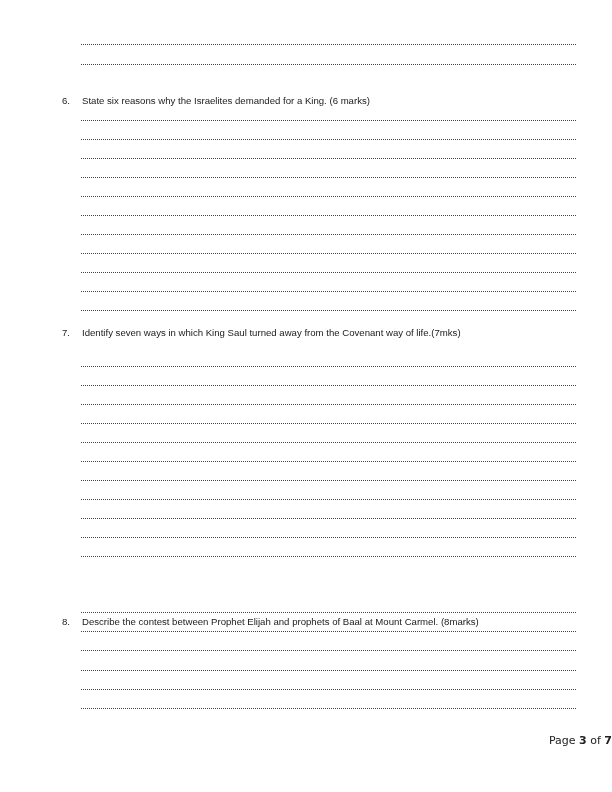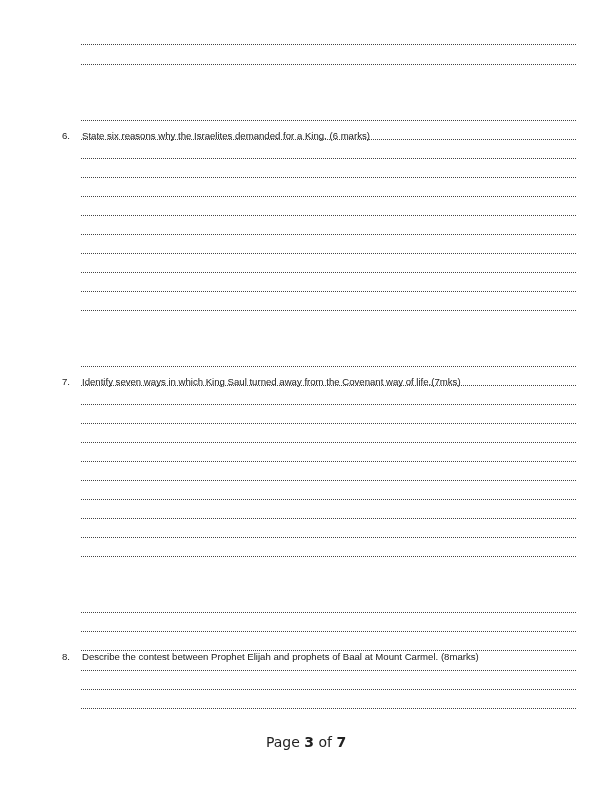--- a/index.html
+++ b/index.html
@@ -1,23 +1,23 @@
 <!DOCTYPE html>
 <html><head>
   <meta charset="utf-8">
   <style>
     html, body { margin: 0; padding: 0; background: #ffffff; }
     body { width: 612px; height: 792px; position: relative; overflow: hidden;
            font-family: "Liberation Sans", sans-serif; color: #1a1a1a; }
     .dotline { position: absolute; left: 81px; width: 495px; height: 0;
                border-top: 1px dotted #444; }
-    .question { position: absolute; left: 62px; font-size: 9.6px; white-space: nowrap; margin-top: 35px; }
+    .question { position: absolute; left: 62px; font-size: 9.6px; white-space: nowrap; }
     .question .num { display: inline-block; width: 20px; }
-    .footer { position: absolute; top: 734px; left: 0; width: 612px; text-align: center;
-              font-family: "DejaVu Sans", sans-serif; font-size: 14px; color: #222; }
+    .footer { position: absolute; top: 734px; left: 0; width: 612px; text-align: right;
+              font-family: "DejaVu Sans", sans-serif; font-size: 11px; color: #222; }
     .footer b { font-weight: bold; }
   </style>
 </head>
 <body>
 
 <div>
   <div>
     <div class="dotline" style="top:44px"></div>
     <div class="dotline" style="top:64px"></div>
   </div>
@@ -32,21 +32,21 @@
       <div class="dotline" style="top: 177px;"></div>
       <div class="dotline" style="top: 196px;"></div>
       <div class="dotline" style="top: 215px;"></div>
       <div class="dotline" style="top: 234px;"></div>
       <div class="dotline" style="top: 253px;"></div>
       <div class="dotline" style="top: 272px;"></div>
       <div class="dotline" style="top: 291px;"></div>
       <div class="dotline" style="top: 310px;"></div>
     </div>
 
-  <div class="question" style="top:341px">
+  <div class="question" style="top:327px">
     <span class="num">7.</span><span>Identify seven ways in which King Saul turned away from the Covenant way of life.(7mks)</span>
   </div>
   <div id="q7lines">
       <div class="dotline" style="top: 366px;"></div>
       <div class="dotline" style="top: 385px;"></div>
       <div class="dotline" style="top: 404px;"></div>
       <div class="dotline" style="top: 423px;"></div>
       <div class="dotline" style="top: 442px;"></div>
       <div class="dotline" style="top: 461px;"></div>
       <div class="dotline" style="top: 480px;"></div>

